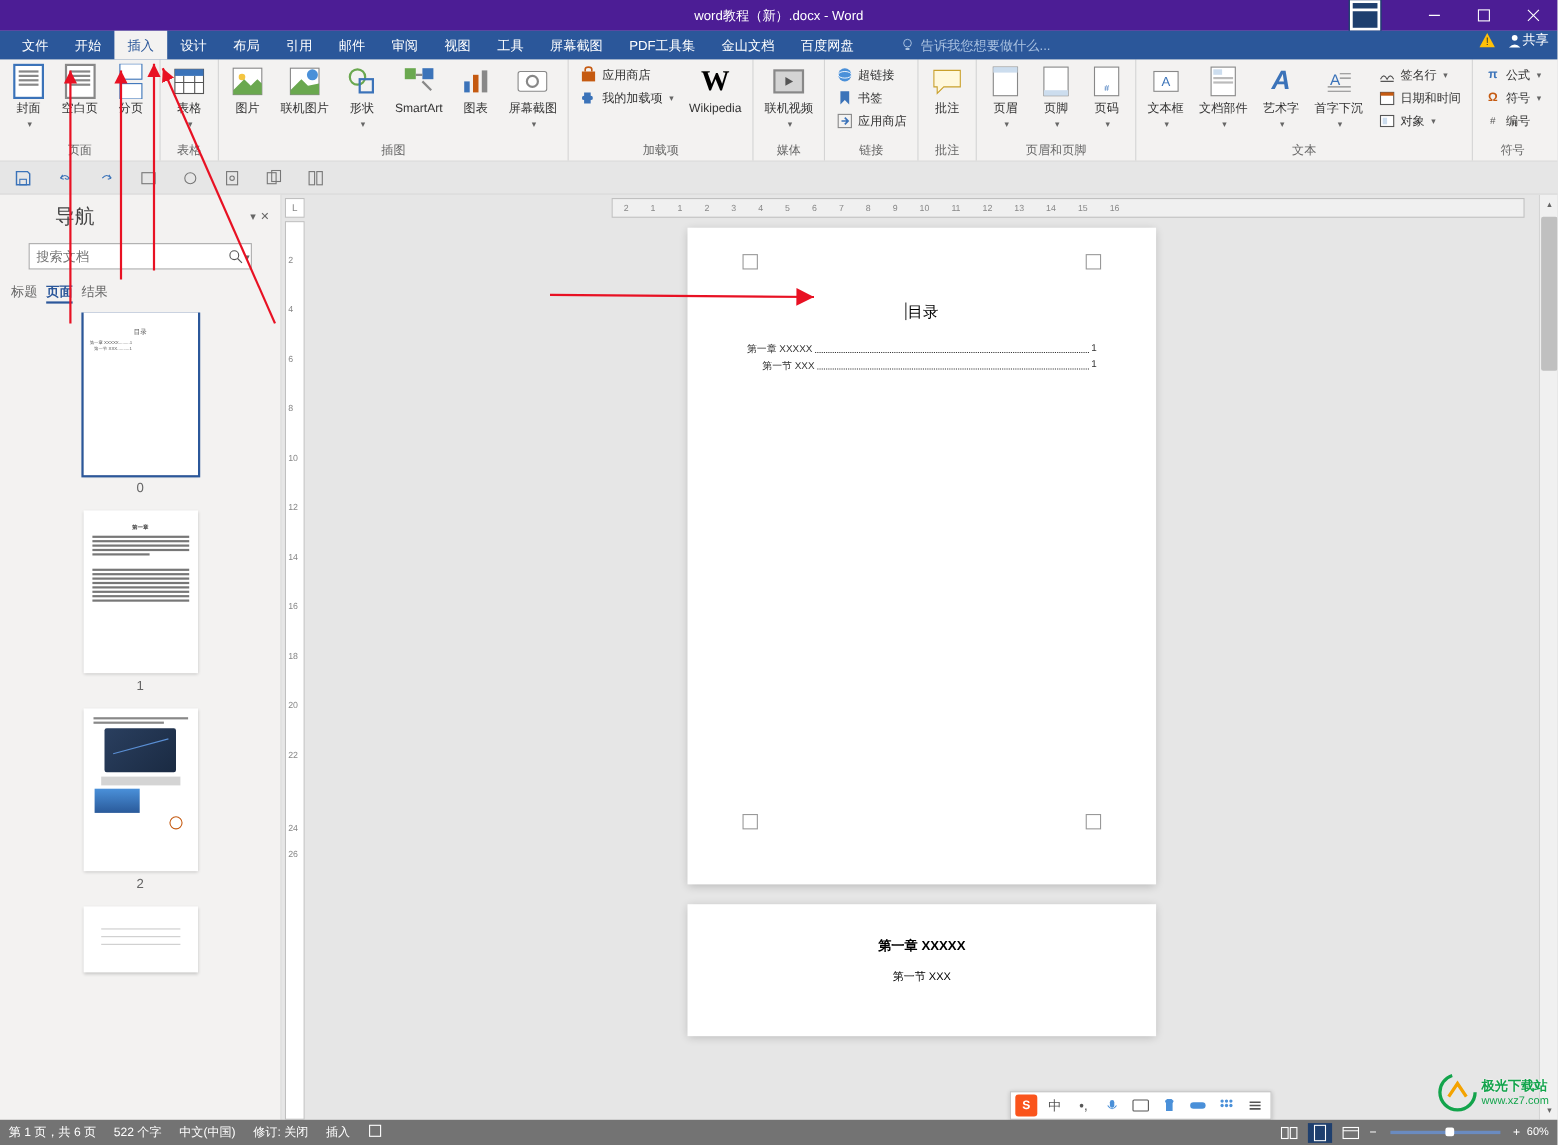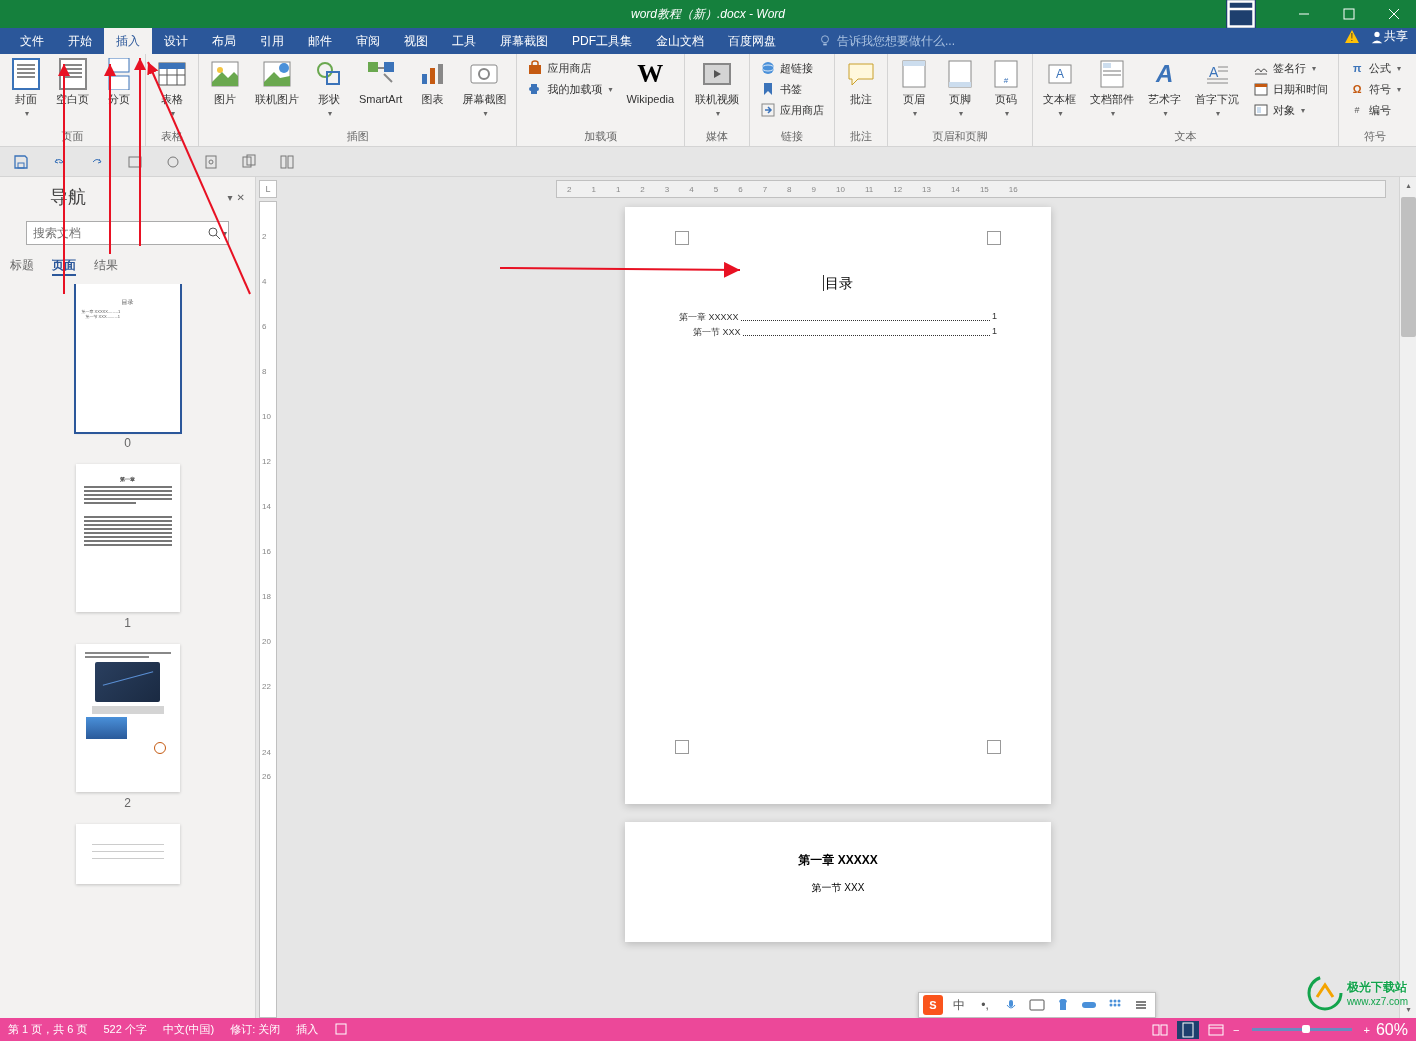--- a/index.html
+++ b/index.html
@@ -1,19 +1,19 @@
 <!DOCTYPE html>
 <html><head>
 <meta charset="utf-8">
 <style>
 * { margin: 0; padding: 0; box-sizing: border-box; font-family: "Microsoft YaHei", "Segoe UI", sans-serif; }
 body { background: #e6e6e6; overflow: hidden; width: 1416px; height: 1041px; position: relative; }
 
 
-.titlebar { height: 28px; background: #15803d; display: flex; align-items: center; position: relative; font-style: italic; }
+.titlebar { height: 28px; background: #4c1d95; display: flex; align-items: center; position: relative; }
 .title-text { position: absolute; left: 50%; transform: translateX(-50%); color: #fff; font-size: 12px; }
 .titlebar-right { position: absolute; right: 0; display: flex; align-items: center; height: 100%; }
 .win-btn { width: 45px; height: 28px; display: flex; align-items: center; justify-content: center; color: #fff; cursor: pointer; }
 .win-btn svg { width: 12px; height: 12px; }
 .win-help { width: 30px; height: 28px; display: flex; align-items: center; justify-content: center; color: #fff; background: #1e3f6e; margin-right: 25px; }
 
 
 .menubar { height: 26px; background: #2b579a; display: flex; align-items: stretch; padding-left: 8px; position: relative; }
 .menu-item { padding: 0 12px; color: #fff; font-size: 12px; display: flex; align-items: center; cursor: pointer; }
 .menu-item.active { background: #f3f2f1; color: #2b579a; }
@@ -43,21 +43,21 @@
 
 .main { display: flex; height: calc(100% - 28px - 26px - 93px - 30px - 23px); position: relative; }
 
 
 .navpane { width: 256px; background: #f3f2f1; border-right: 1px solid #d4d4d4; display: flex; flex-direction: column; padding: 8px 10px; }
 .nav-title { font-size: 18px; color: #444; margin-bottom: 4px; display: flex; justify-content: space-between; align-items: center; margin-left: 40px; }
 .nav-close-group { display: flex; gap: 4px; font-size: 10px; color: #666; cursor: pointer; }
 .nav-search { position: relative; margin: 8px 16px; }
 .nav-search input { width: 100%; padding: 4px 24px 4px 6px; border: 1px solid #ababab; font-size: 12px; }
 .nav-search-btn { position: absolute; right: 2px; top: 2px; width: 20px; height: 20px; display: flex; align-items: center; justify-content: center; cursor: pointer; }
-.nav-tabs { display: flex; gap: 18px; padding: 4px 0 8px; font-size: 12px; }
+.nav-tabs { display: flex; gap: 8px; padding: 4px 0 8px; font-size: 12px; }
 .nav-tabs span { cursor: pointer; color: #666; }
 .nav-tabs span.active { color: #2b579a; font-weight: bold; border-bottom: 2px solid #2b579a; }
 .nav-thumbs { flex: 1; overflow-y: auto; display: flex; flex-direction: column; align-items: center; gap: 4px; }
 .thumb { width: 104px; height: 148px; background: #fff; box-shadow: 0 1px 3px rgba(0,0,0,.2); cursor: pointer; position: relative; padding: 6px; font-size: 4px; color: #555; overflow: hidden; }
 .thumb.active { outline: 2px solid #2b579a; }
 .thumb-label { font-size: 12px; color: #666; margin-bottom: 10px; }
 .thumb-1 { padding: 12px 8px; font-size: 4px; color: #444; }
 .thumb-1 .tline { height: 2px; background: #777; margin: 2px 0; }
 .thumb-chart { width: 70%; height: 40px; background: linear-gradient(135deg,#2a3f5f,#1a2a42); margin: 4px auto; border-radius: 2px; position: relative; }
 .thumb-chart::after { content:''; position:absolute; top:40%; left:10%; right:10%; height:1px; background:#5a8fd4; transform: rotate(-15deg); }
@@ -87,27 +87,27 @@
 
 
 .vscroll { position: absolute; right: 0; top: 0; bottom: 0; width: 17px; background: #f0f0f0; border-left: 1px solid #d4d4d4; }
 .vscroll-thumb { position: absolute; top: 20px; width: 15px; left: 1px; height: 140px; background: #c0c0c0; border-radius: 2px; }
 .vscroll-arr { position: absolute; left: 0; width: 17px; height: 17px; display: flex; align-items: center; justify-content: center; font-size: 8px; color: #666; cursor: pointer; }
 
 
 .arrow { position: absolute; pointer-events: none; }
 
 
-.statusbar { height: 23px; background: #ec4899; color: #fff; display: flex; align-items: center; padding: 0 8px; font-size: 11px; position: absolute; bottom: 0; left: 0; right: 0; }
+.statusbar { height: 23px; background: #737373; color: #fff; display: flex; align-items: center; padding: 0 8px; font-size: 11px; position: absolute; bottom: 0; left: 0; right: 0; }
 .statusbar .st-item { margin-right: 16px; cursor: pointer; }
 .statusbar .st-right { margin-left: auto; display: flex; align-items: center; gap: 6px; }
 .view-btn { width: 22px; height: 18px; display: flex; align-items: center; justify-content: center; cursor: pointer; }
 .zoom-slider { width: 100px; height: 3px; background: #6a8bc0; position: relative; margin: 0 6px; }
 .zoom-slider::after { content: ''; position: absolute; left: 50%; top: -3px; width: 8px; height: 8px; background: #fff; border-radius: 2px; }
-.zoom-pct { font-size: 16px; }
+.zoom-pct { font-size: 10px; }
 
 
 .ime-bar { position: absolute; bottom: 23px; right: 260px; height: 26px; background: #fff; border: 1px solid #c0c0c0; display: flex; align-items: center; padding: 0 4px; gap: 6px; box-shadow: 0 1px 4px rgba(0,0,0,.2); }
 .ime-bar .ime-btn { width: 20px; height: 20px; display: flex; align-items: center; justify-content: center; font-size: 12px; color: #555; cursor: pointer; }
 .ime-sogou { width: 20px; height: 20px; background: #fa541c; color: #fff; border-radius: 3px; font-size: 11px; font-weight: bold; display: flex; align-items: center; justify-content: center; }
 
 
 .watermark { position: absolute; right: 8px; bottom: 30px; display: flex; align-items: center; gap: 4px; }
 .watermark-logo { width: 36px; height: 36px; }
 .watermark-text { font-size: 12px; color: #13a44c; font-weight: bold; text-shadow: 0 0 2px #fff; }

